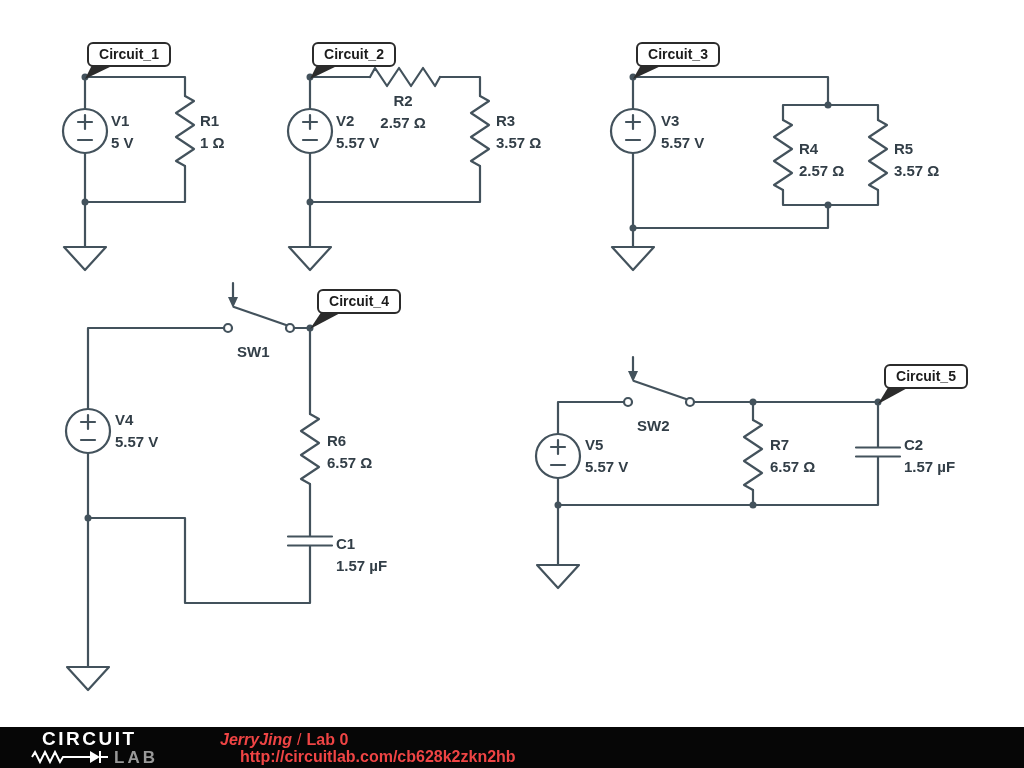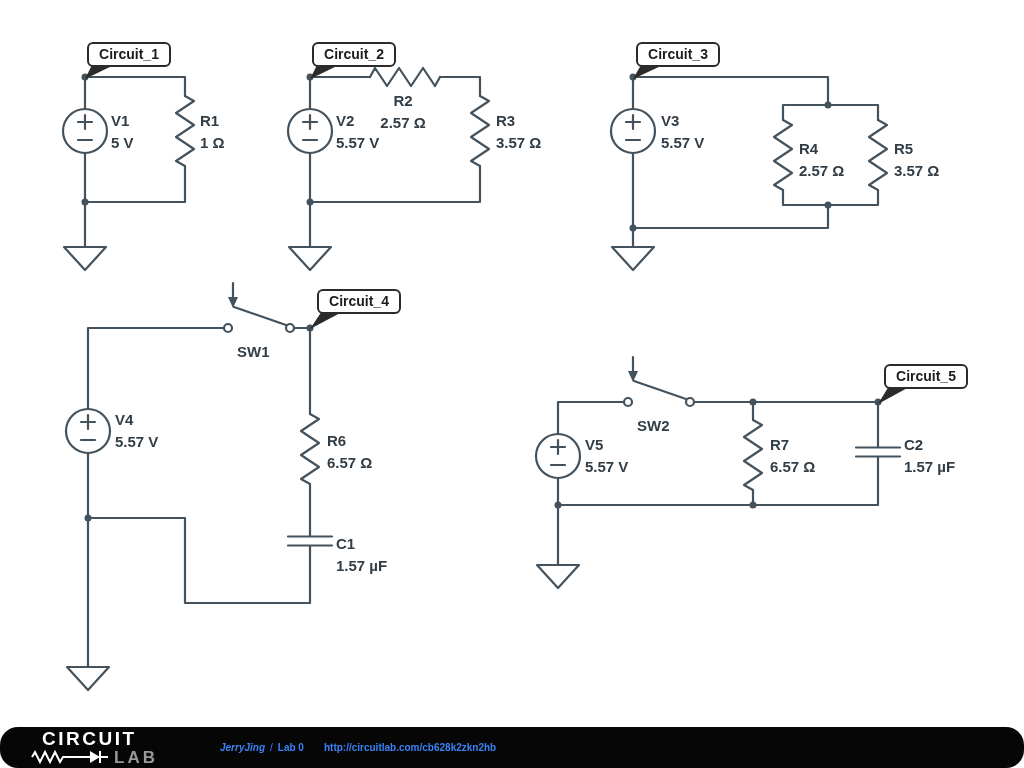--- a/index.html
+++ b/index.html
@@ -10,23 +10,23 @@
   .wire { stroke:#43525c; stroke-width:2.2; fill:none; stroke-linecap:round; stroke-linejoin:round; }
   .comp { stroke:#43525c; stroke-width:2.2; fill:none; stroke-linecap:round; stroke-linejoin:round; }
   .dot  { fill:#43525c; stroke:none; }
   .lbl  { font:bold 15px "Liberation Sans", sans-serif; fill:#323e47; }
   .lbl-mid { text-anchor:middle; }
   .callout-rect { fill:#ffffff; stroke:#2b2b2b; stroke-width:2; }
   .callout-ptr  { fill:#2b2b2b; stroke:none; }
   .callout-lbl  { font:bold 14px "Liberation Sans", sans-serif; fill:#1c1c1c; text-anchor:middle; }
 
   .footer { position:absolute; left:0; bottom:0; width:1024px; height:41px; background:#060606;
-            display:flex; align-items:center; padding-left:30px; color:#3b82f6;border-radius:18px; }
+            display:flex; align-items:center; padding-left:30px; color:#ef4444; }
   .logo-svg { display:block; margin-right:12px; }
-  .credit { display:flex; flex-direction:row; justify-content:center; line-height:17px; font-size:10px; }
+  .credit { display:flex; flex-direction:column; justify-content:center; line-height:17px; font-size:16px; }
   .author { font-style:italic; font-weight:700; }
   .sep { margin:0 5px; font-weight:400; }
   .labtitle { font-weight:700; }
   .url { font-weight:700;margin-left:20px; }
 </style>
 </head>
 <body>
 
 <div class="stage">
 

